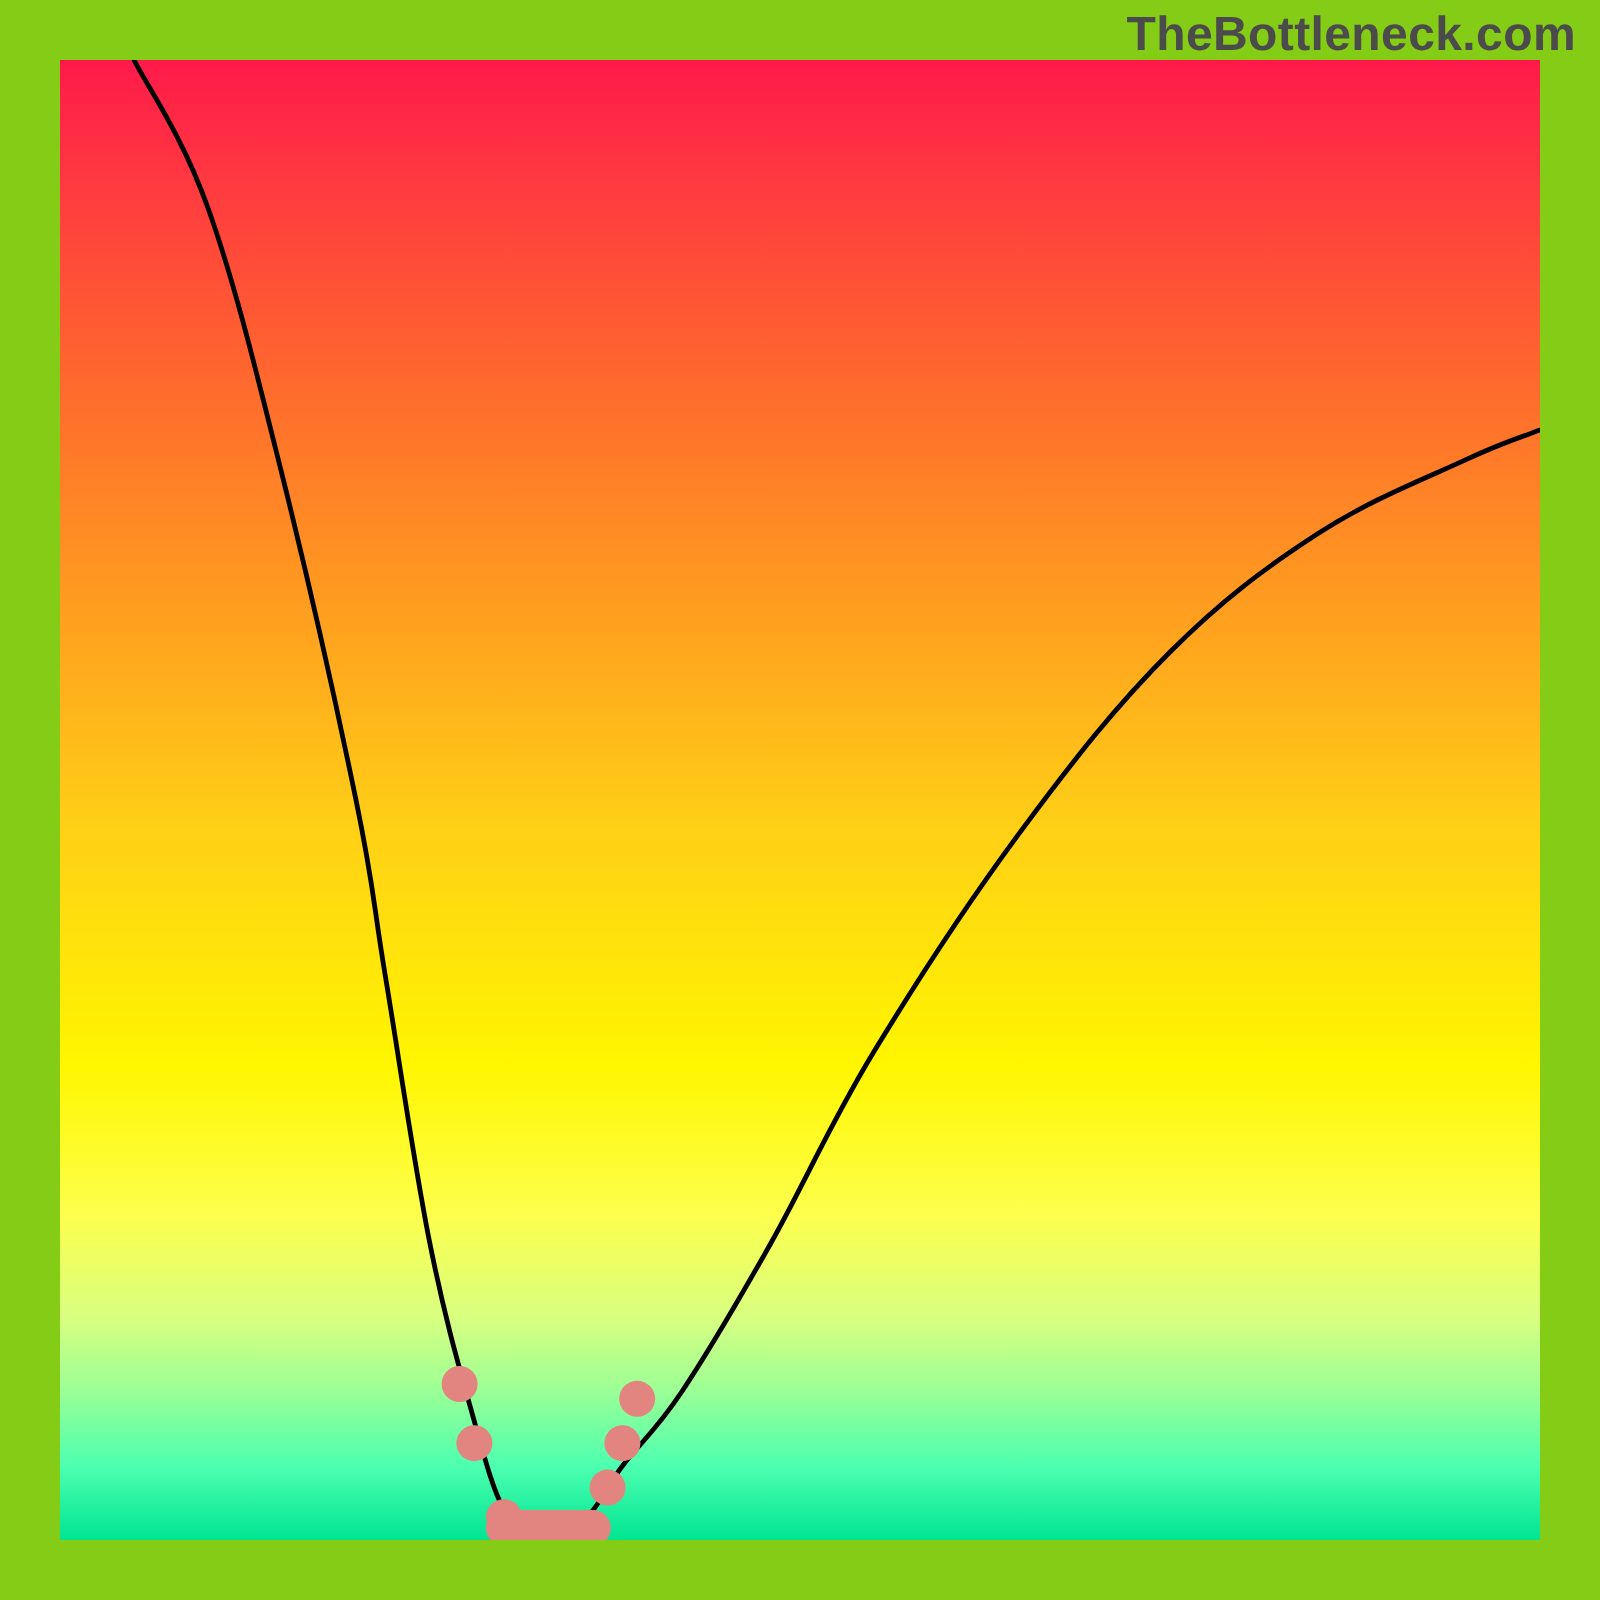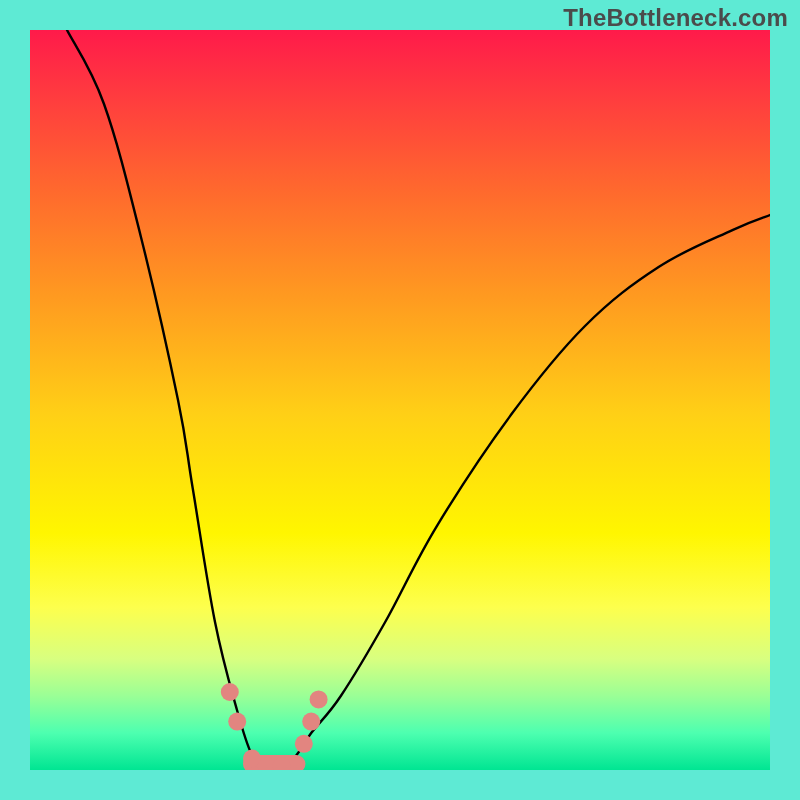--- a/index.html
+++ b/index.html
@@ -1,20 +1,20 @@
 <!DOCTYPE html>
 <html><head>
 <meta charset="utf-8">
 <style>
   * { margin: 0; padding: 0; box-sizing: border-box; }
   html, body { width: 800px; height: 800px; overflow: hidden; background: #000; }
   .frame {
     width: 800px;
     height: 800px;
-    background: #5eead4;
+    background: #84cc16;
     position: relative;
   }
   .plot-area {
     position: absolute;
     left: 30px;
     top: 30px;
     width: 740px;
     height: 740px;
     background: linear-gradient(
       to bottom,

